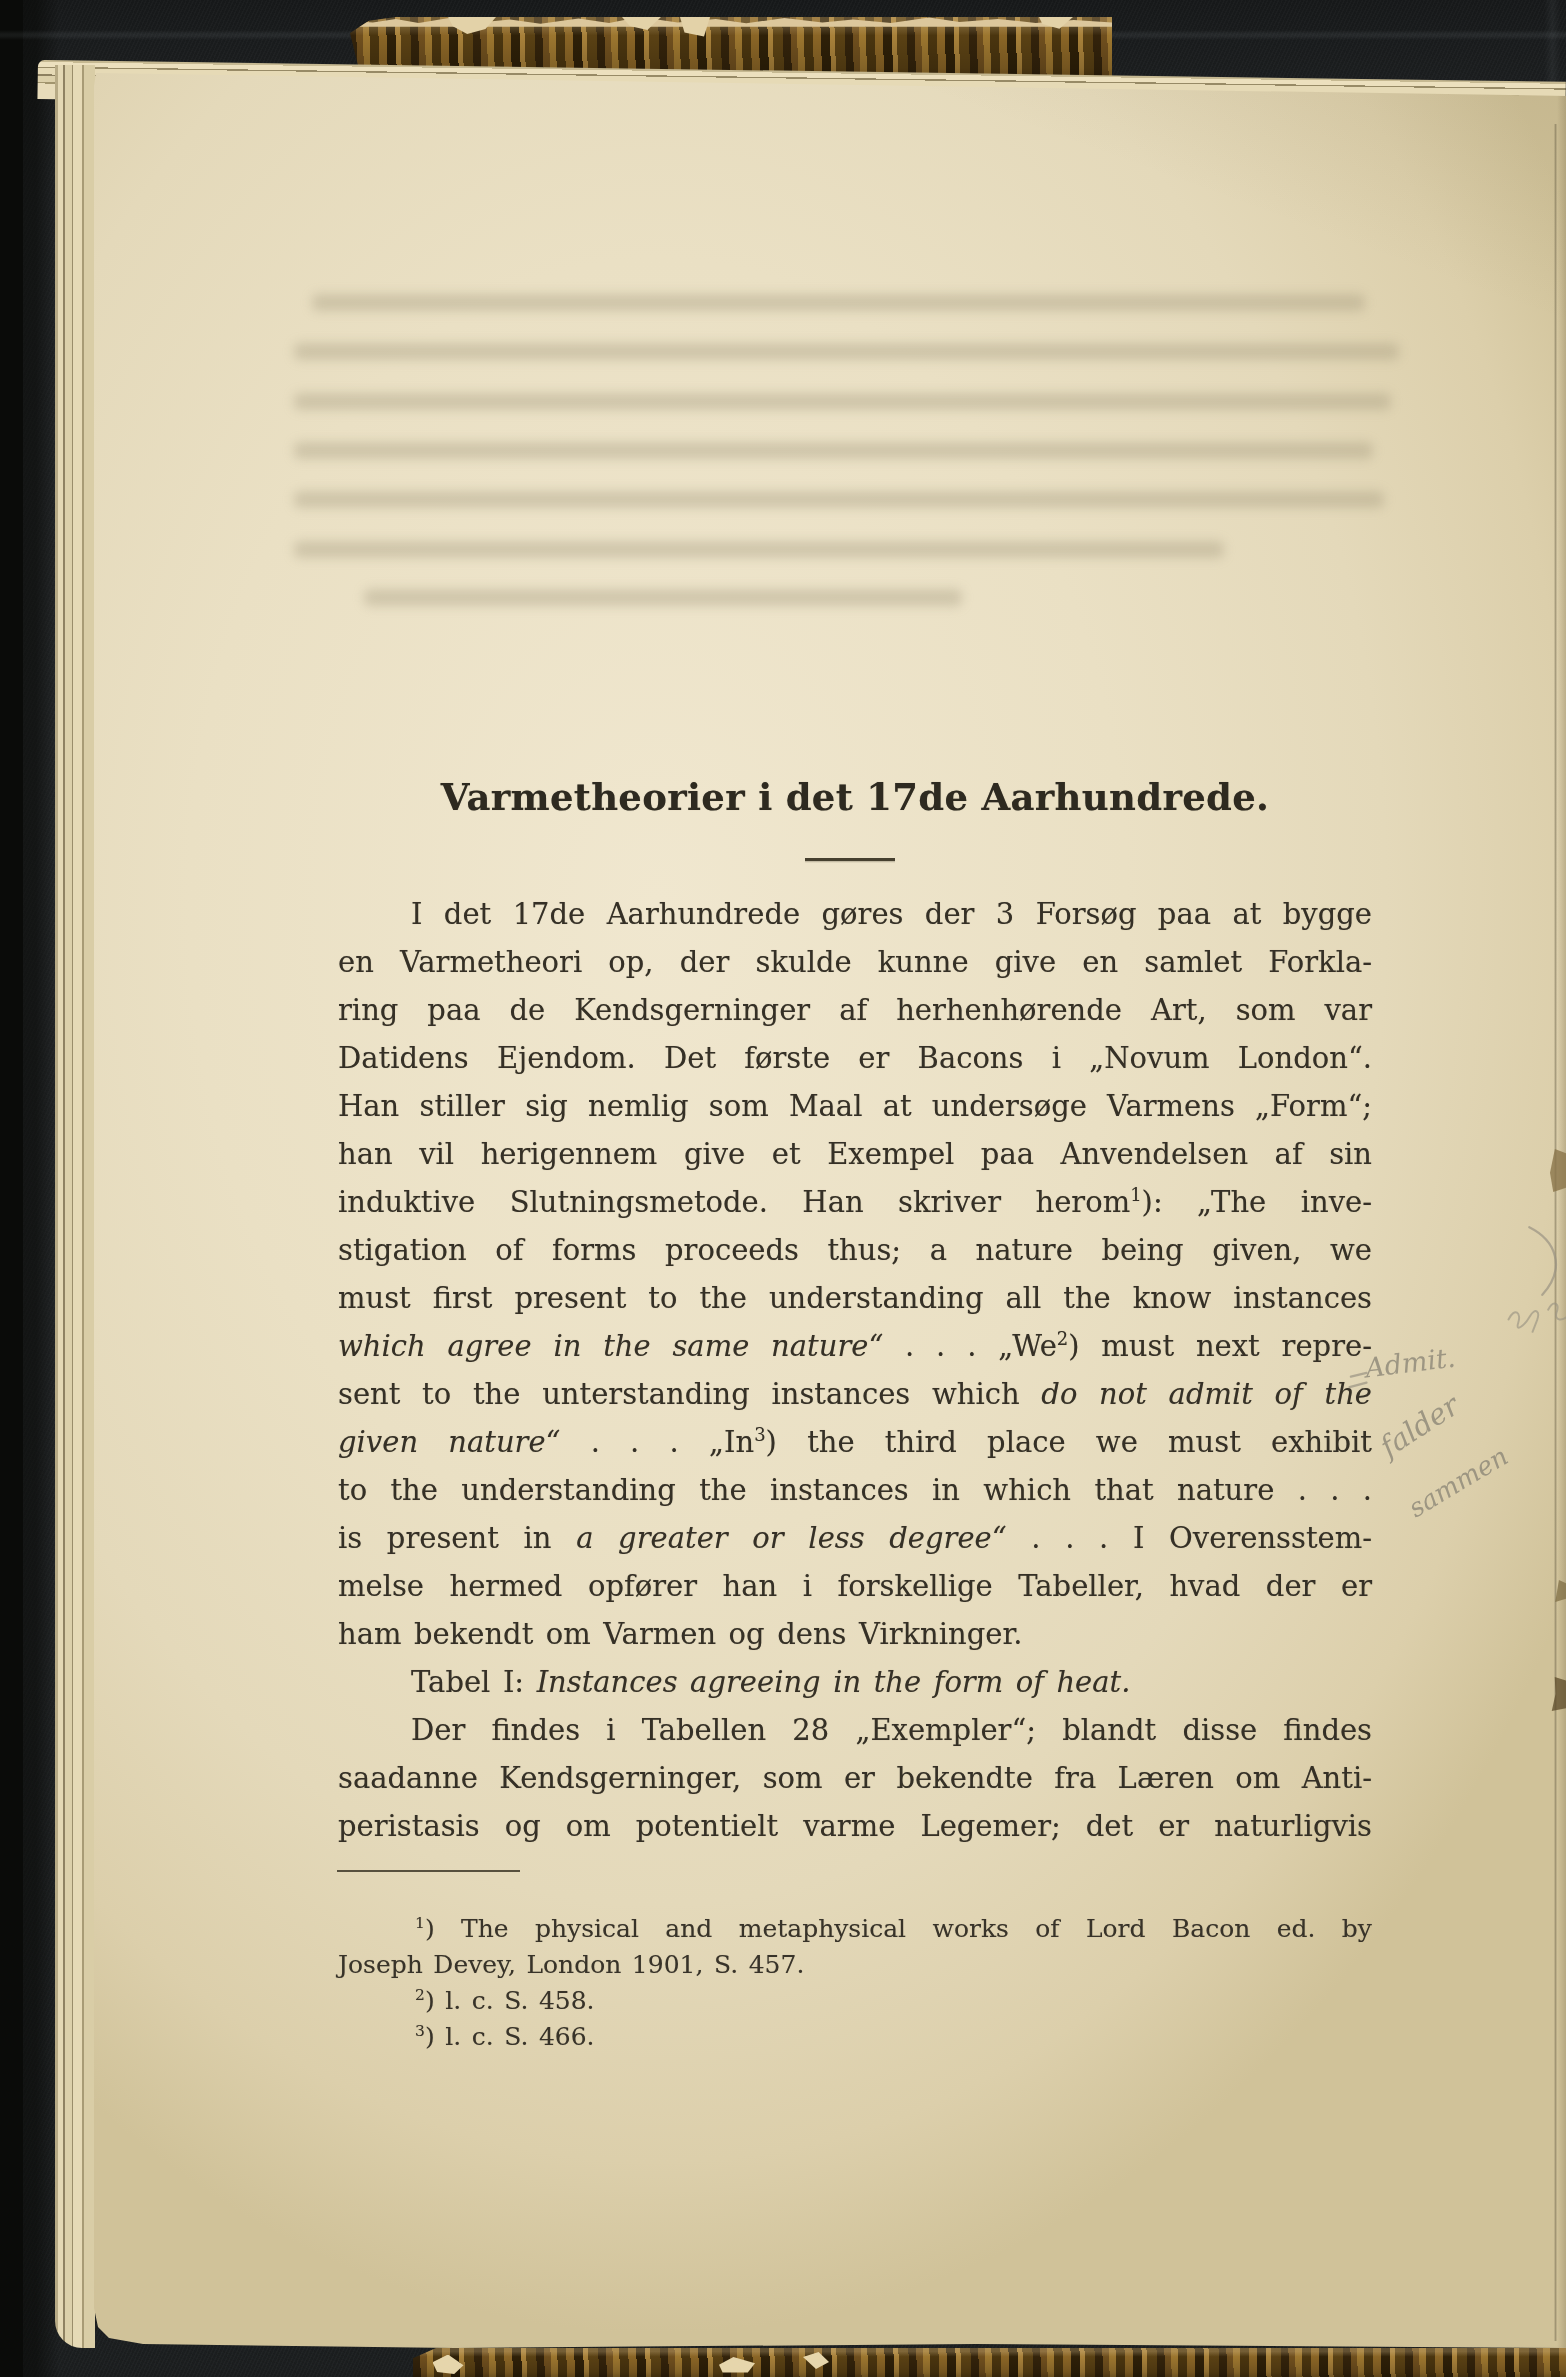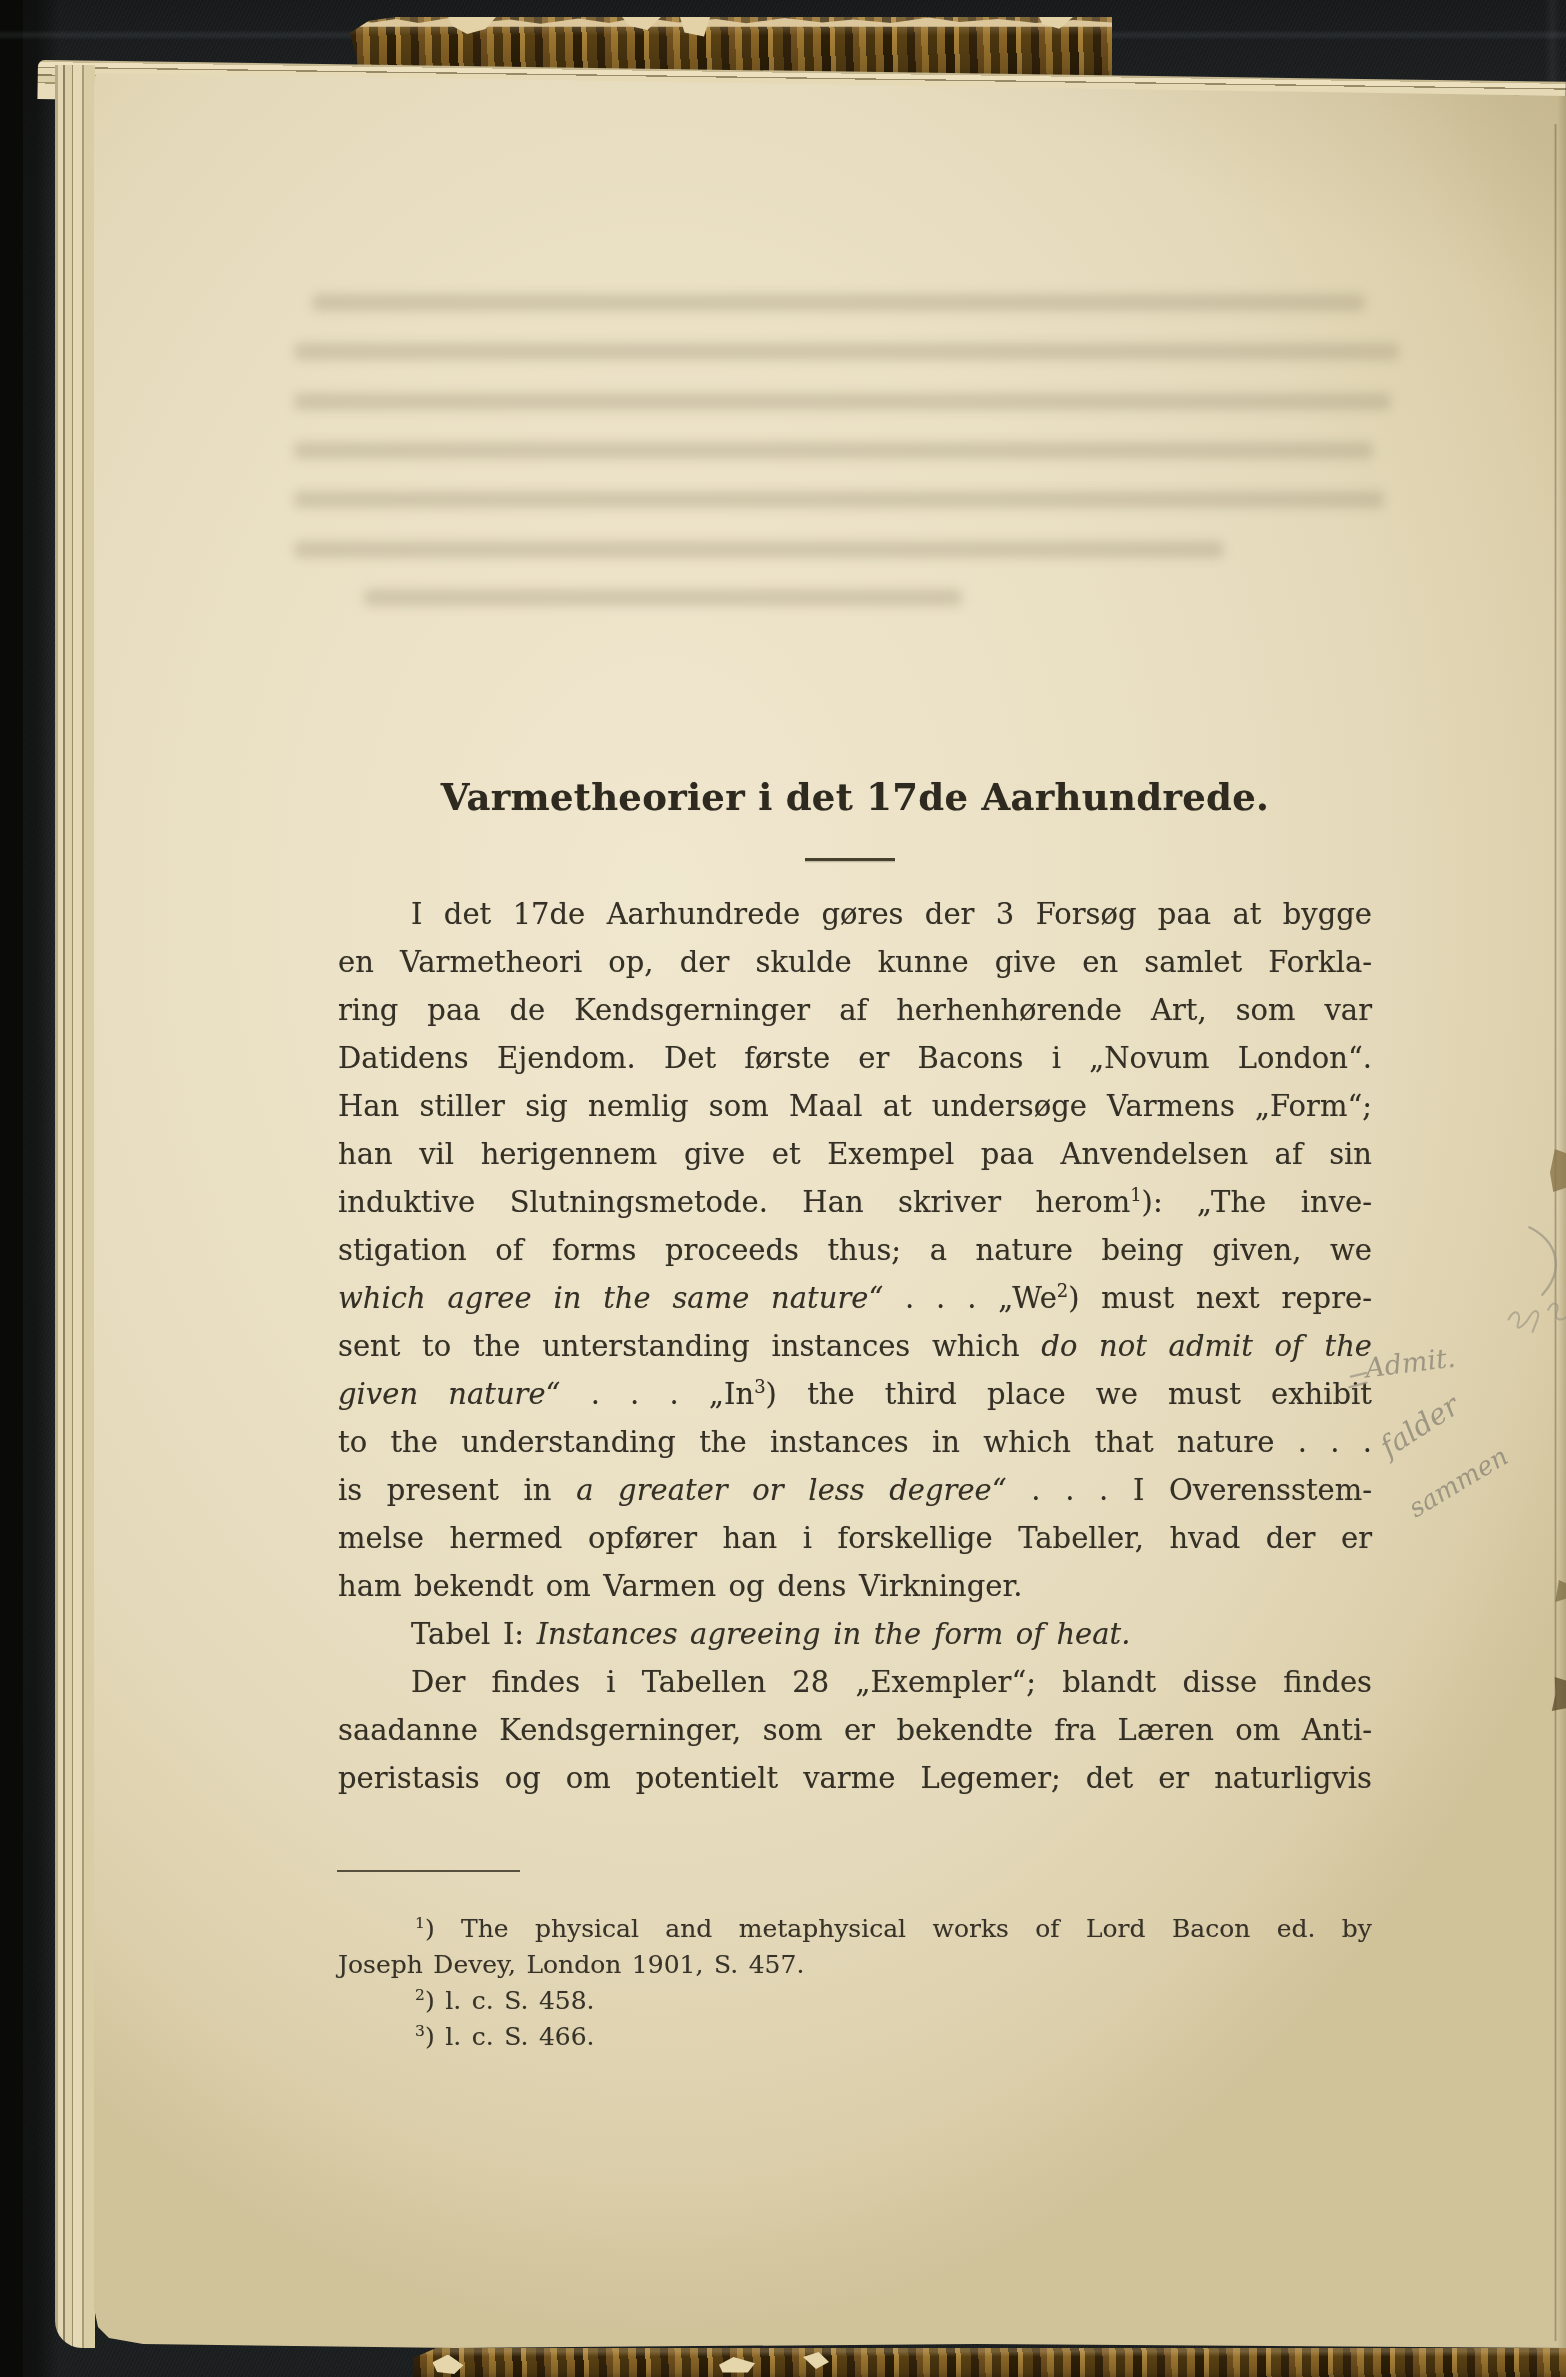--- a/index.html
+++ b/index.html
@@ -143,20 +143,21 @@
 
     <div class="body-block" id="body-block">
         <div class="line indent"><span>I det 17de Aarhundrede gøres der 3 Forsøg paa at bygge</span></div>
         <div class="line"><span>en Varmetheori op, der skulde kunne give en samlet Forkla-</span></div>
         <div class="line"><span>ring paa de Kendsgerninger af herhenhørende Art, som var</span></div>
         <div class="line"><span>Datidens Ejendom. Det første er Bacons i „Novum London“.</span></div>
         <div class="line"><span>Han stiller sig nemlig som Maal at undersøge Varmens „Form“;</span></div>
         <div class="line"><span>han vil herigennem give et Exempel paa Anvendelsen af sin</span></div>
         <div class="line"><span>induktive Slutningsmetode. Han skriver herom</span><sup>1</sup><span>): „The inve-</span></div>
         <div class="line"><span>stigation of forms proceeds thus; a nature being given, we</span></div>
+        <div class="line"><span>must first present to the understanding all the know instances</span></div>
         <div class="line"><i>which agree in the same nature“</i><span> . . . „We</span><sup>2</sup><span>) must next repre-</span></div>
         <div class="line"><span>sent to the unterstanding instances which </span><i>do not admit of the</i></div>
         <div class="line"><i>given nature“</i><span> . . . „In</span><sup>3</sup><span>) the third place we must exhibit</span></div>
         <div class="line"><span>to the understanding the instances in which that nature . . .</span></div>
         <div class="line"><span>is present in </span><i>a greater or less degree“</i><span> . . . I Overensstem-</span></div>
         <div class="line"><span>melse hermed opfører han i forskellige Tabeller, hvad der er</span></div>
         <div class="line nojust"><span>ham bekendt om Varmen og dens Virkninger.</span></div>
         <div class="line indent nojust"><span>Tabel I: </span><i>Instances agreeing in the form of heat.</i></div>
         <div class="line indent"><span>Der findes i Tabellen 28 „Exempler“; blandt disse findes</span></div>
         <div class="line"><span>saadanne Kendsgerninger, som er bekendte fra Læren om Anti-</span></div>

